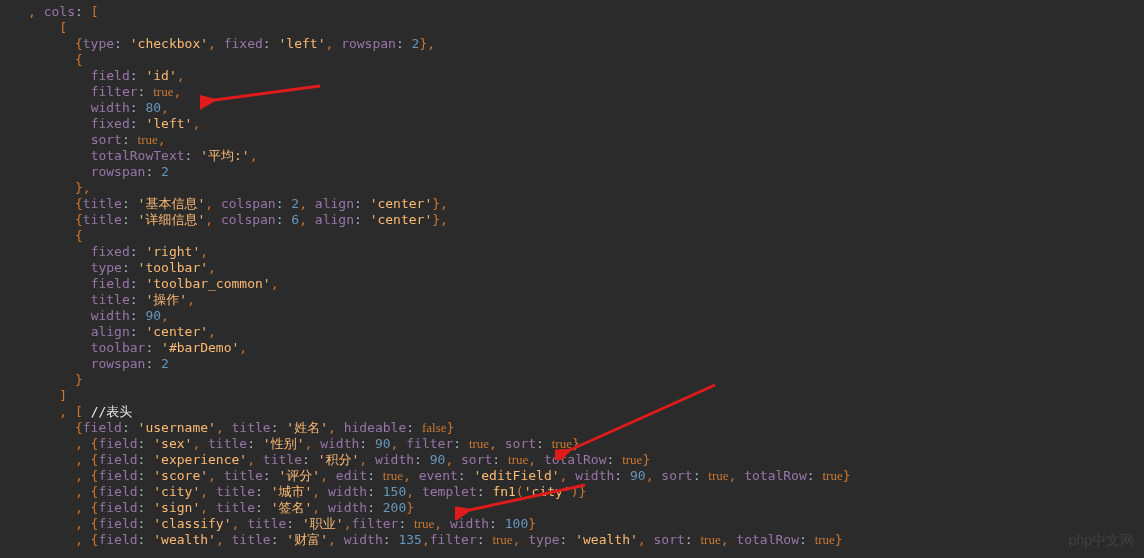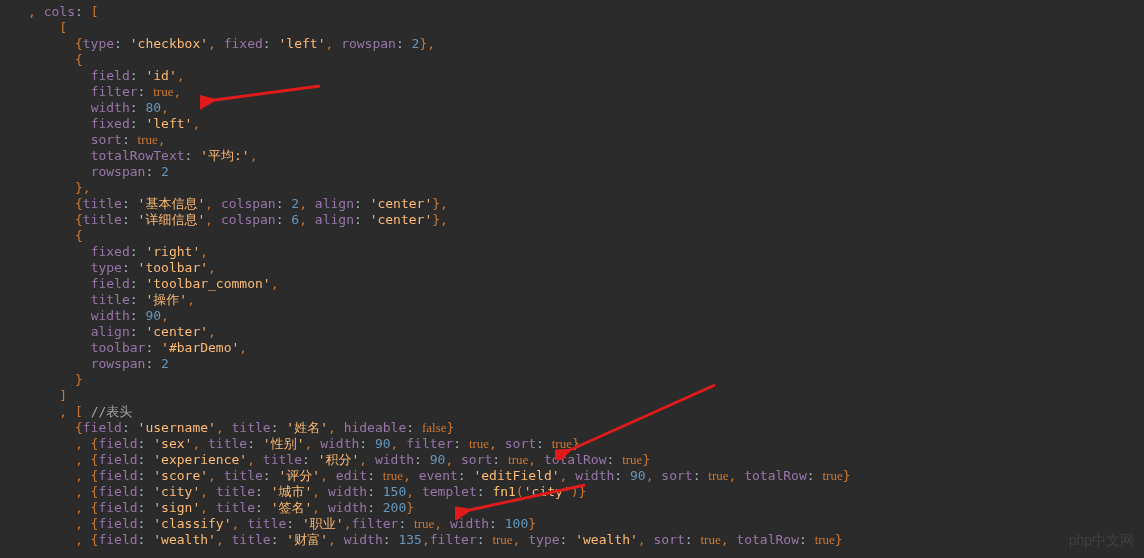--- a/index.html
+++ b/index.html
@@ -15,21 +15,21 @@
     overflow: hidden;
     position: relative;
   }
   .line { white-space: pre; margin-left: 20px; }
   .t-punc { color: #cc7832; } 
   .t-comma { color: #cc7832; }
   .t-key { color: #9876aa; } 
   .t-str { color: #fdba74; } 
   .t-num { color: #6897bb; } 
   .t-bool { color: #cc7832; font-family: Liberation Serif, serif; } 
-  .t-comment { color: #a3a3a3; }
+  .t-comment { color: #e5e5e5; }
   .t-fn { color: #ffc66d; }
   .t-plain { color: #a9b7c6; }
   .arrow {
     position: absolute;
     pointer-events: none;
   }
   .watermark {
     position: absolute;
     right: 10px;
     bottom: 10px;

